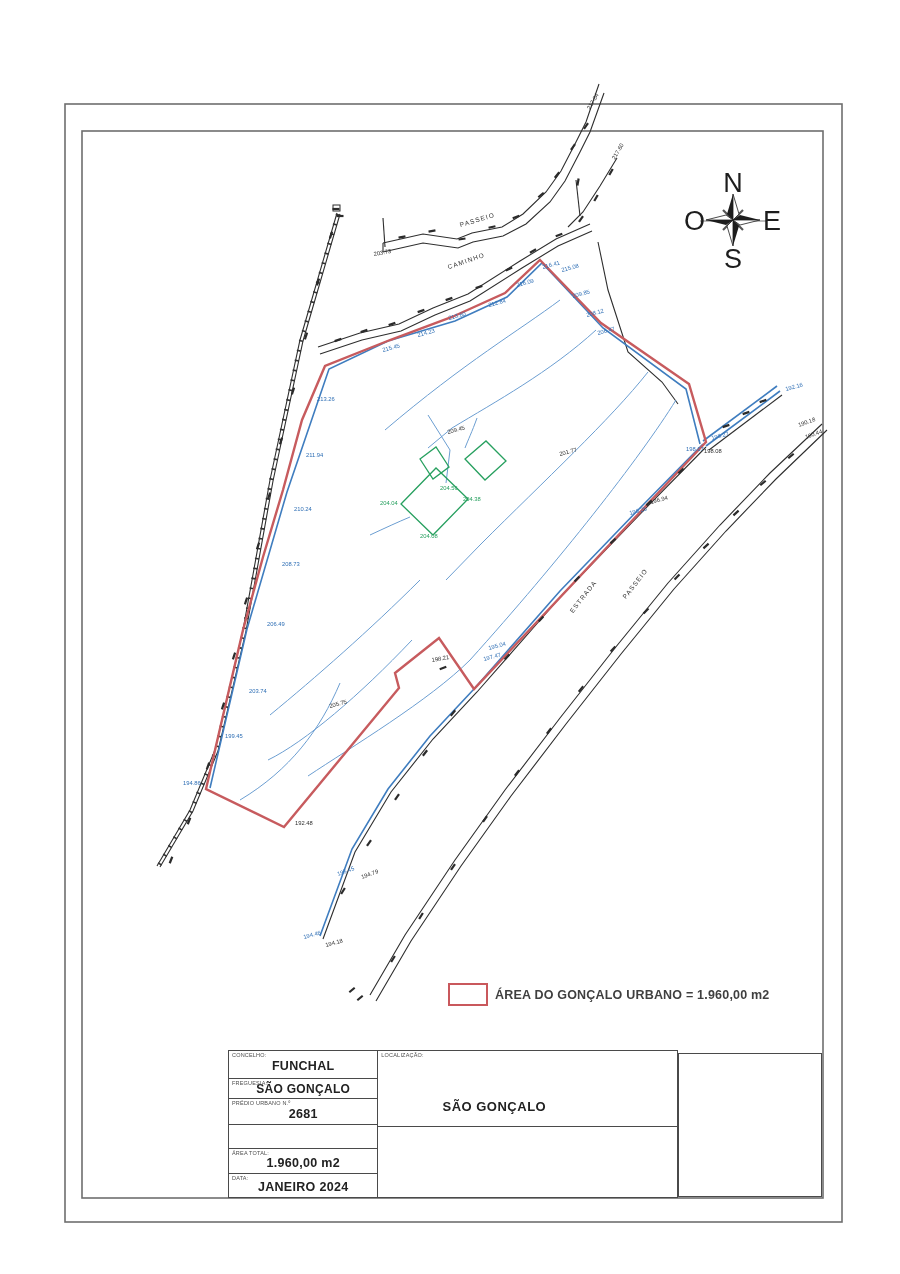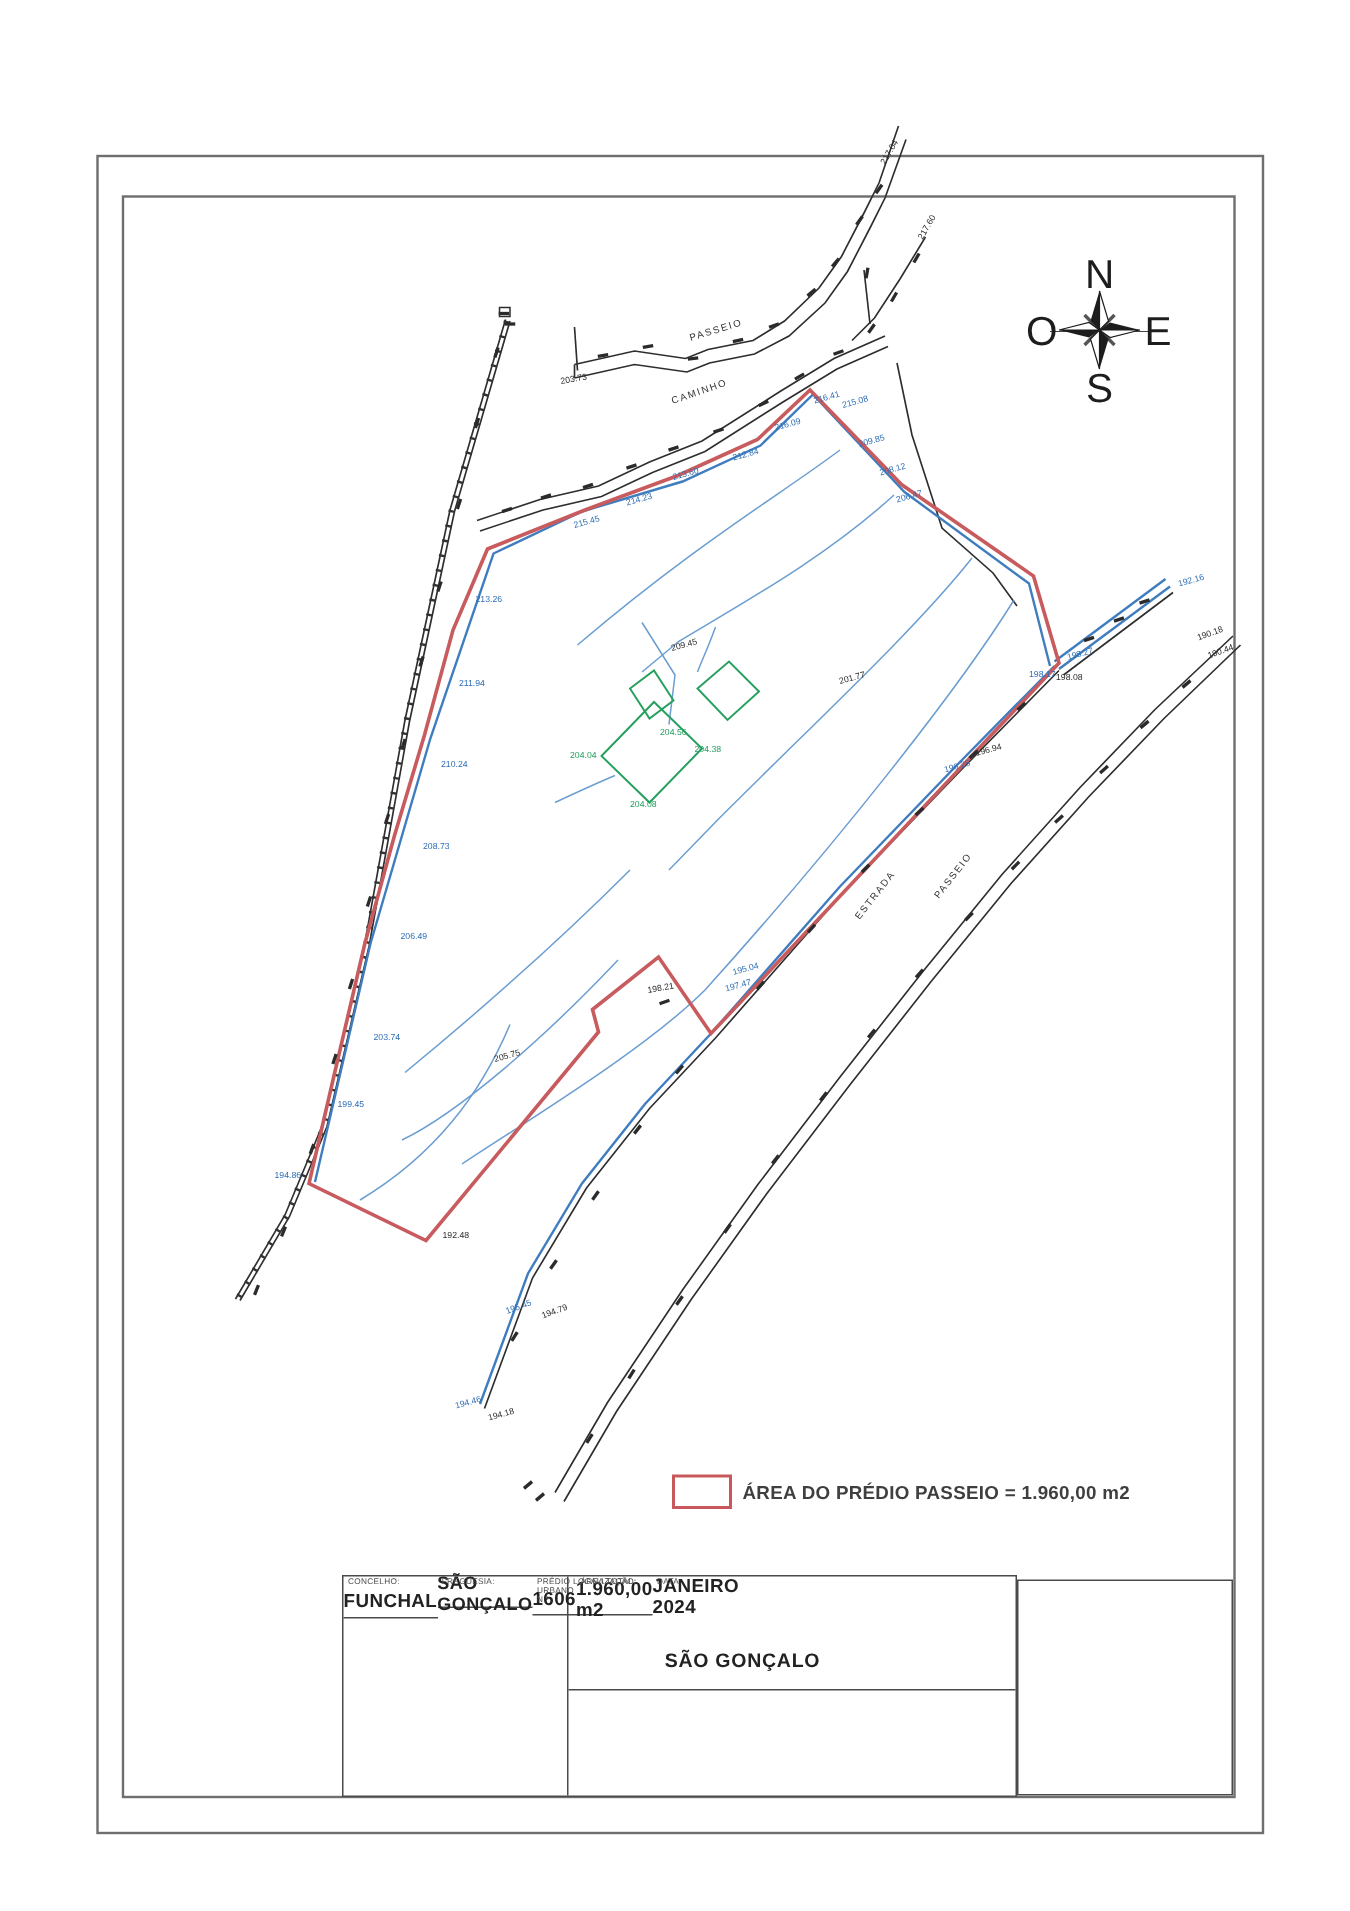--- a/index.html
+++ b/index.html
@@ -3,21 +3,21 @@
 <meta charset="utf-8">
 <style>
   html,body{margin:0;padding:0;}
   body{width:900px;height:1274px;background:#ffffff;position:relative;overflow:hidden;
        font-family:"Liberation Sans", sans-serif;}
   .abs{position:absolute;}
   #map-svg{position:absolute;left:0;top:0;}
   
   #title-block{left:228px;top:1050px;width:450px;height:148px;border:1.2px solid #4a4a4a;
                box-sizing:border-box;display:flex;background:#fff;}
-  .tb-left{width:150px;border-right:1.2px solid #4a4a4a;box-sizing:border-box;display:flex;flex-direction:row;}
+  .tb-left{width:150px;border-right:1.2px solid #4a4a4a;box-sizing:border-box;display:flex;flex-direction:column;}
   .tb-row{position:relative;border-bottom:1px solid #4a4a4a;box-sizing:border-box;
           display:flex;align-items:center;justify-content:center;}
   .tb-row:last-child{border-bottom:none;}
   .tb-label{position:absolute;top:1px;left:3px;font-size:5.5px;color:#4d4d4d;letter-spacing:.2px;}
   .tb-value{font-size:12.5px;font-weight:bold;color:#222;letter-spacing:.3px;margin-top:4px;}
   .tb-mid{width:300px;display:flex;flex-direction:column;box-sizing:border-box;}
   .tb-loc{height:76px;position:relative;border-bottom:1.2px solid #4a4a4a;box-sizing:border-box;}
   .tb-loc-value{position:absolute;left:0;top:48px;width:232px;text-align:center;
                 font-size:13px;font-weight:bold;color:#222;letter-spacing:.5px;}
   .tb-bottom{flex:1;display:flex;}
@@ -238,36 +238,36 @@
     <polygon points="706,220 726,215 733,220" fill="#ffffff" stroke="#1d1d1d" stroke-width="0.8"></polygon>
     <text x="733" y="192" text-anchor="middle" font-size="27" fill="#1d1d1d">N</text>
     <text x="763" y="230" text-anchor="start" font-size="27" fill="#1d1d1d">E</text>
     <text x="733" y="268" text-anchor="middle" font-size="27" fill="#1d1d1d">S</text>
     <text x="684" y="230" text-anchor="start" font-size="27" fill="#1d1d1d">O</text>
   </g>
 </svg>
 
 <div id="legend" class="abs">
   <div id="legend-swatch"></div>
-  <div id="legend-text">ÁREA DO PRÉDIO PASSEIO = 1.960,00 m2</div>
+  <div id="legend-text">ÁREA DO GONÇALO URBANO = 1.960,00 m2</div>
 </div>
 
 <div id="title-block" class="abs">
   <div class="tb-left">
     <div class="tb-row" style="height:28px">
       <span class="tb-label">CONCELHO:</span>
       <span class="tb-value">FUNCHAL</span>
     </div>
     <div class="tb-row" style="height:21px">
       <span class="tb-label">FREGUESIA:</span>
       <span class="tb-value" style="font-size:12px;margin-top:2px">SÃO GONÇALO</span>
     </div>
     <div class="tb-row" style="height:26px">
       <span class="tb-label">PRÉDIO URBANO N.º</span>
-      <span class="tb-value">1606</span>
+      <span class="tb-value">2681</span>
     </div>
     <div class="tb-row" style="height:24px">
       <span class="tb-label"></span>
       <span class="tb-value"></span>
     </div>
     <div class="tb-row" style="height:26px">
       <span class="tb-label">ÁREA TOTAL:</span>
       <span class="tb-value">1.960,00 m2</span>
     </div>
     <div class="tb-row" style="height:23px">

